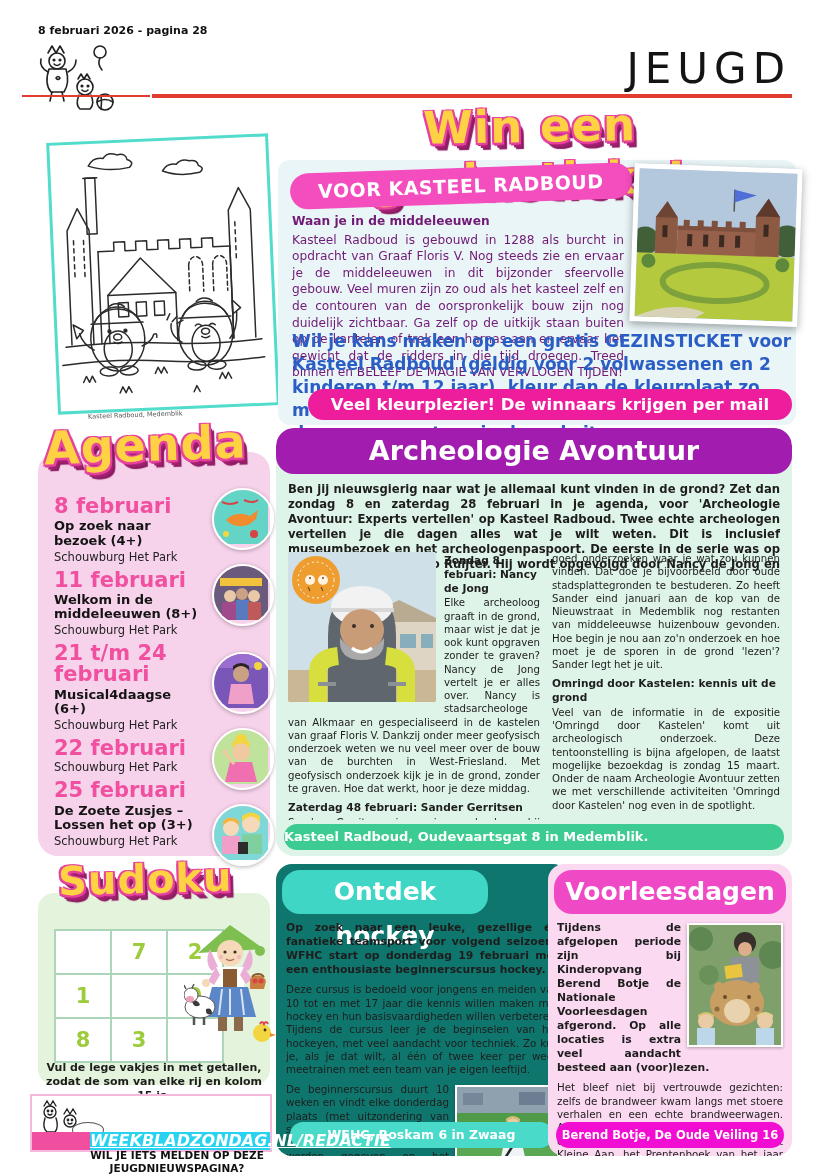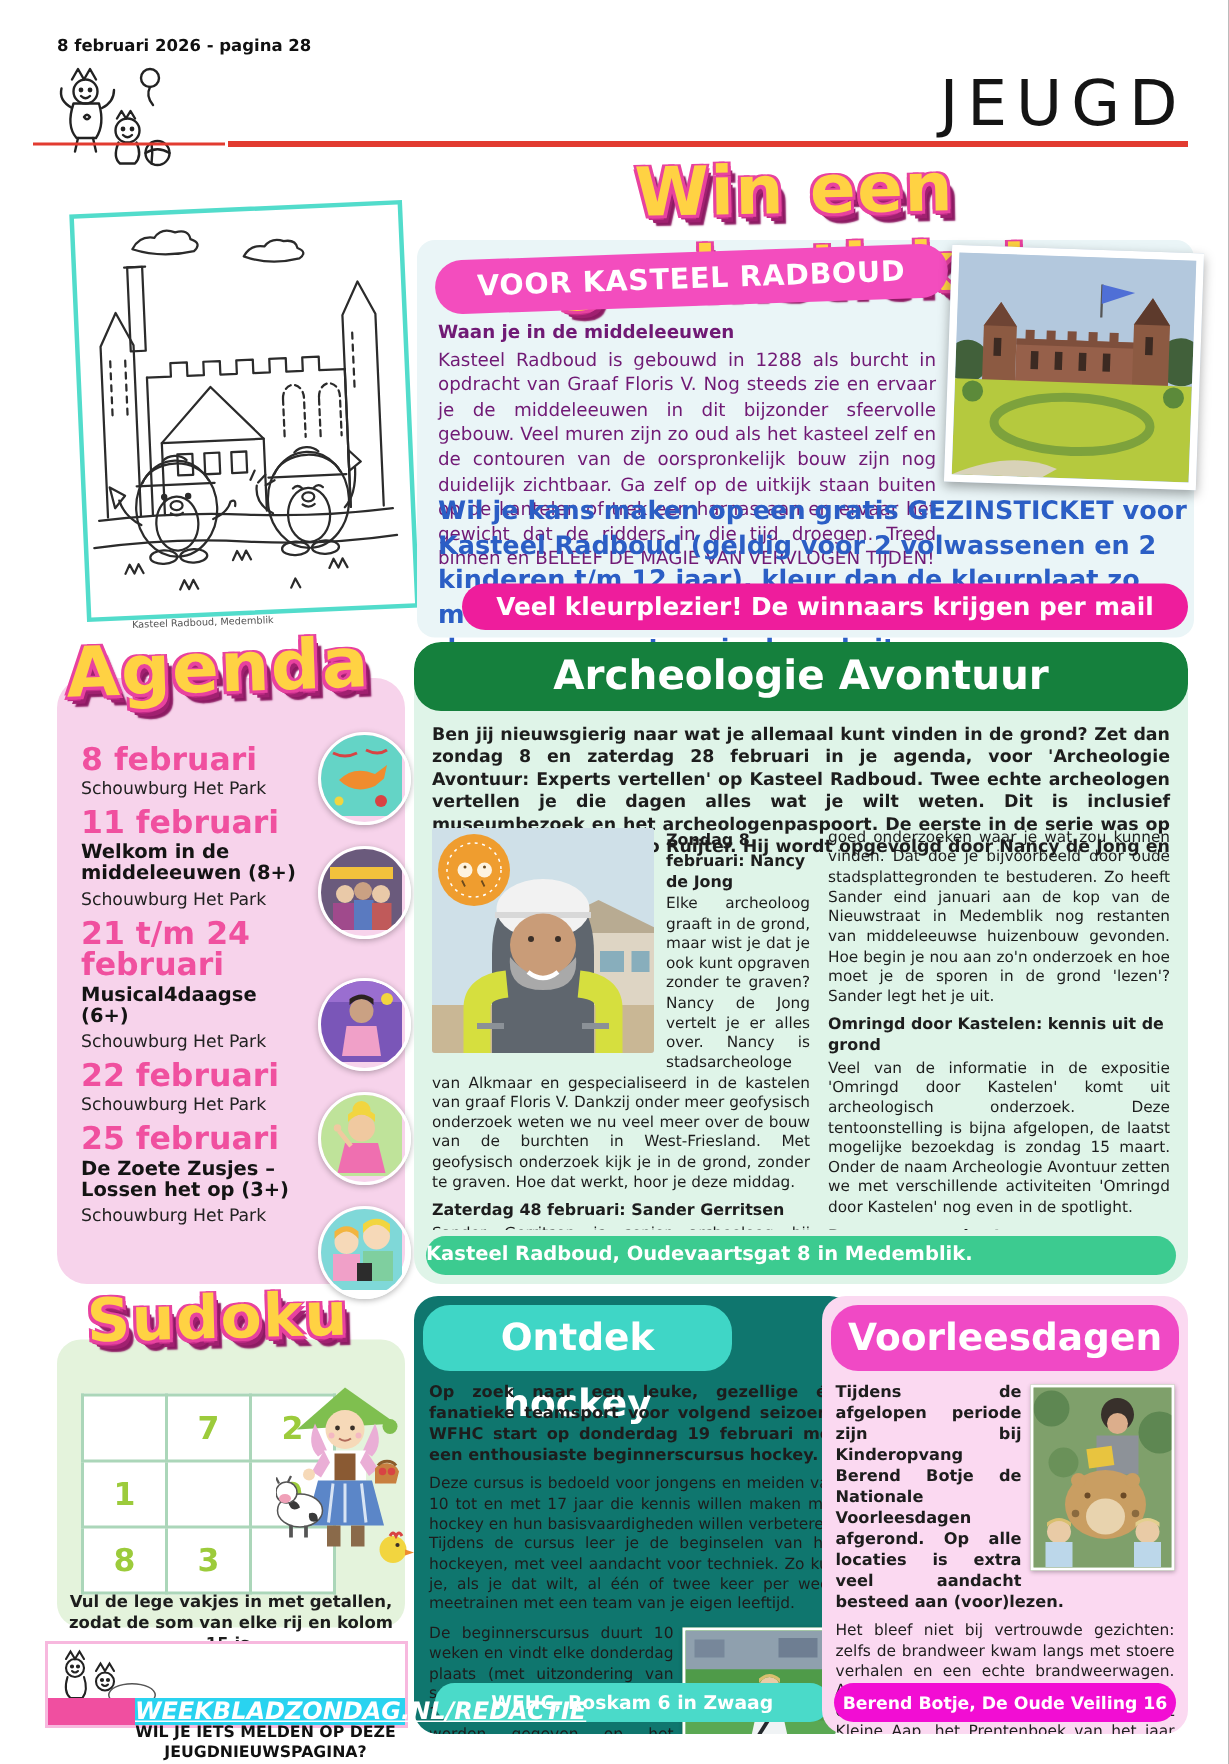--- a/index.html
+++ b/index.html
@@ -41,21 +41,21 @@
   .ag-item{margin-bottom:6px;}
   .ag-date{color:#f0509f;font-weight:800;font-size:21px;line-height:1.02;}
   .ag-event{color:#141414;font-weight:800;font-size:13px;line-height:1.12;width:152px;margin-top:2px;}
   .ag-venue{color:#222;font-size:11.5px;margin-top:1px;}
   .ag-thumb{position:absolute;right:-4px;width:58px;height:58px;border-radius:50%;overflow:hidden;
       box-shadow:0 1px 4px rgba(0,0,0,.3);border:2px solid #fff;}
   .t1{top:36px}.t2{top:112px}.t3{top:200px}.t4{top:276px}.t5{top:352px}
   
   .panel-h{color:#fff;font-weight:800;text-align:center;}
   .arch-panel{position:absolute;left:276px;top:428px;width:516px;height:428px;background:#dff4e8;border-radius:18px;overflow:hidden;}
-  .arch-header{position:absolute;top:0;left:0;right:0;height:46px;background:#15803d;border-radius:18px;font-size:27px;line-height:46px;}
+  .arch-header{position:absolute;top:0;left:0;right:0;height:46px;background:#a21caf;border-radius:18px;font-size:27px;line-height:46px;}
   .arch-intro{position:absolute;top:54px;left:12px;right:12px;margin:0;font-size:11.6px;font-weight:bold;color:#1d1d1d;line-height:1.3;text-align:justify;}
   .arch-cols{position:absolute;top:124px;left:12px;right:12px;bottom:36px;display:flex;gap:12px;overflow:hidden;}
   .arch-cols .col{font-size:10.2px;color:#1d1d1d;line-height:1.3;text-align:justify;}
   .colL{width:252px;}.colR{flex:1;}
   .arch-cols p{margin:0 0 6px 0;}
   .subhead{font-weight:800;font-size:10.6px;margin:2px 0 1px 0;text-align:left;}
   .arch-photo{float:left;width:148px;height:150px;margin:0 8px 4px 0;position:relative;background:#cfe0e8;overflow:hidden;border-radius:2px;}
   .arch-badge{position:absolute;left:2px;top:2px;}
   .arch-footer{position:absolute;bottom:6px;left:8px;right:8px;height:26px;background:#3ccb90;border-radius:13px;
       color:#fff;font-weight:800;font-size:13px;text-align:left;line-height:26px;}
@@ -219,20 +219,21 @@
   </div>
   <div class="win-cta">
     <span>Wil je kans maken op een gratis GEZINSTICKET voor Kasteel Radboud (geldig voor 2 volwassenen en 2 kinderen t/m 12 jaar), kleur dan de kleurplaat zo mooi mogelijk in. Maak hiervan een foto en stuur deze naar ons toe via de website:</span><br>
     <a class="win-link" href="#">www.weekbladzondag.nl/jeugdpagina</a>
   </div>
   <div class="banner-pink">Veel kleurplezier! De winnaars krijgen per mail bericht.</div>
 
   <div class="agenda-panel">
     <div class="ag-item">
       <div class="ag-date">8 februari</div>
+      <div class="ag-event">Op zoek naar bezoek (4+)</div>
       <div class="ag-venue">Schouwburg Het Park</div>
     </div>
     <div class="ag-item">
       <div class="ag-date">11 februari</div>
       <div class="ag-event">Welkom in de middeleeuwen (8+)</div>
       <div class="ag-venue">Schouwburg Het Park</div>
     </div>
     <div class="ag-item">
       <div class="ag-date" style="width:150px">21 t/m 24 februari</div>
       <div class="ag-event">Musical4daagse (6+)</div>

